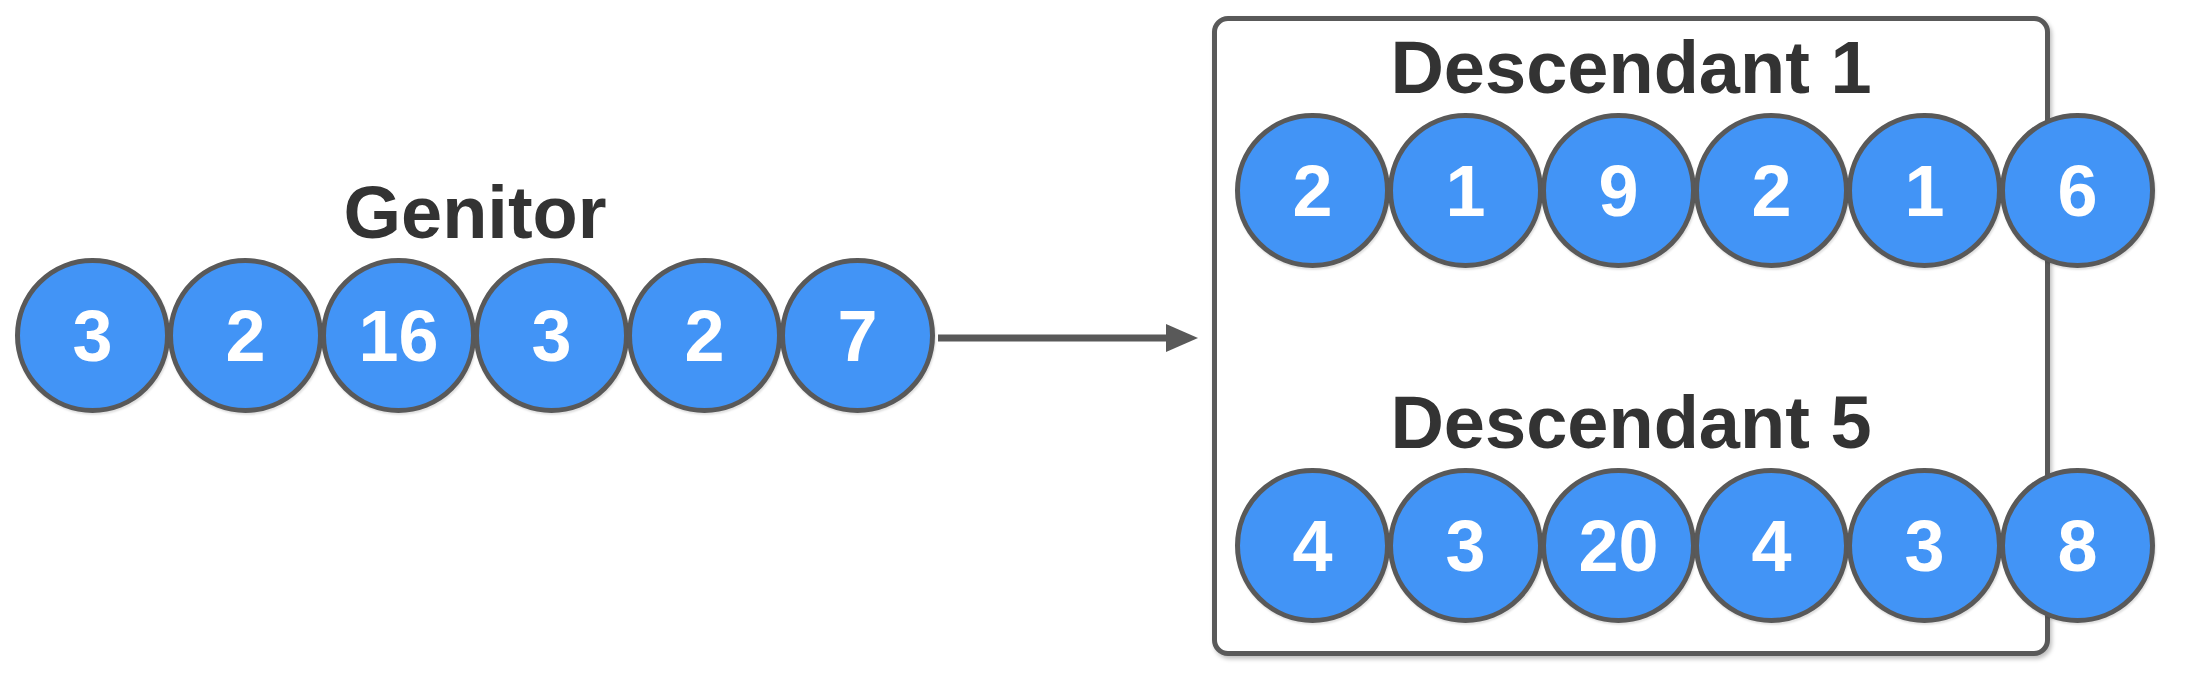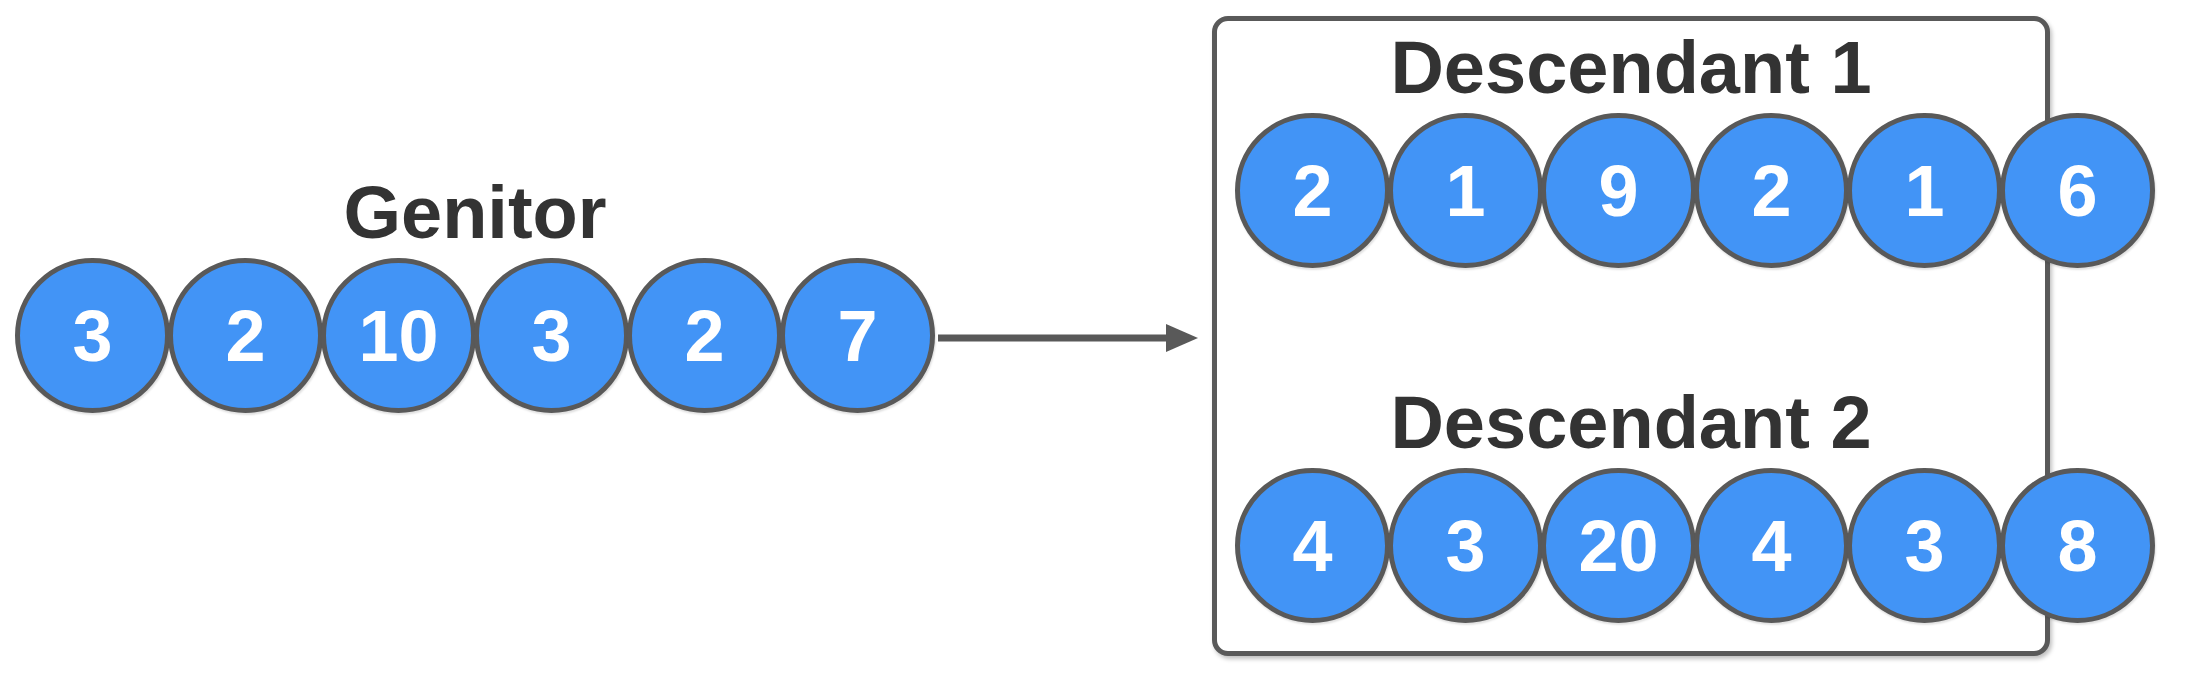--- a/index.html
+++ b/index.html
@@ -90,21 +90,21 @@
   <div class="group-label" id="genitor-label">Genitor</div>
 
   <div class="gene-row" id="genitor-row">
     <div class="gene-circle">
       <span class="gene-value">3</span>
     </div>
     <div class="gene-circle">
       <span class="gene-value">2</span>
     </div>
     <div class="gene-circle">
-      <span class="gene-value">10</span>
+      <span class="gene-value">16</span>
     </div>
     <div class="gene-circle">
       <span class="gene-value">3</span>
     </div>
     <div class="gene-circle">
       <span class="gene-value">2</span>
     </div>
     <div class="gene-circle">
       <span class="gene-value">7</span>
     </div>
@@ -133,21 +133,21 @@
         <span class="gene-value">2</span>
       </div>
       <div class="gene-circle">
         <span class="gene-value">1</span>
       </div>
       <div class="gene-circle">
         <span class="gene-value">6</span>
       </div>
     </div>
 
-    <div class="group-label" id="descendant2-label">Descendant 2</div>
+    <div class="group-label" id="descendant2-label">Descendant 5</div>
 
     <div class="gene-row" id="descendant2-row">
       <div class="gene-circle">
         <span class="gene-value">4</span>
       </div>
       <div class="gene-circle">
         <span class="gene-value">3</span>
       </div>
       <div class="gene-circle">
         <span class="gene-value">20</span>

